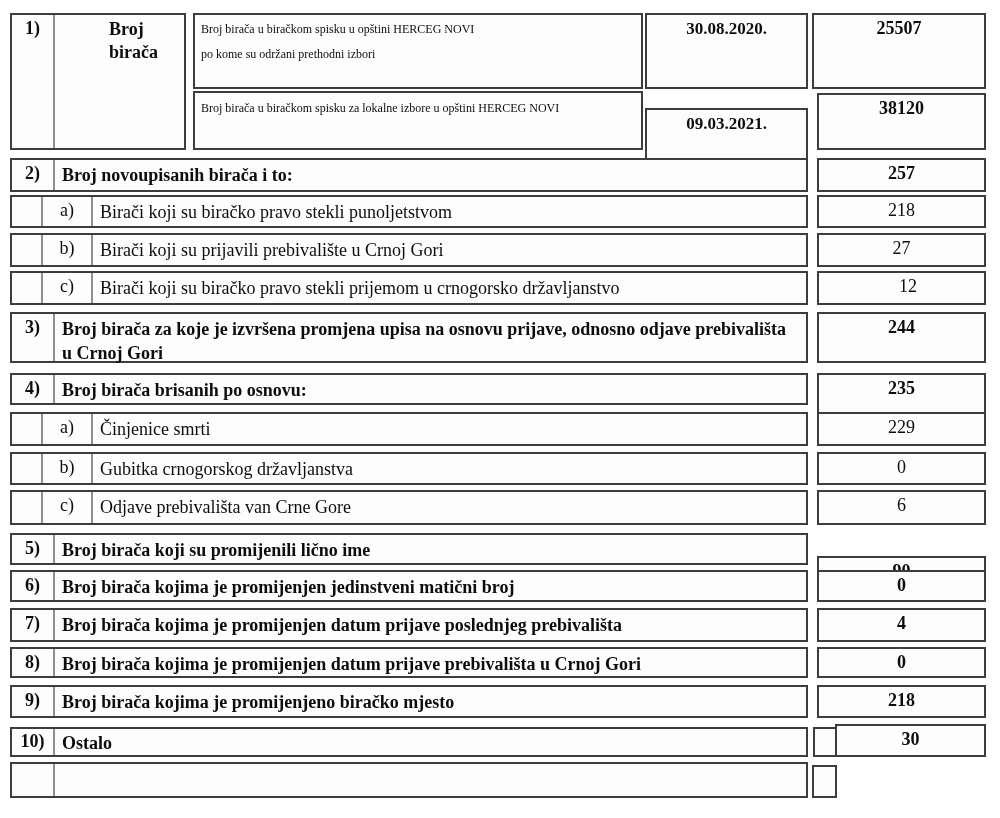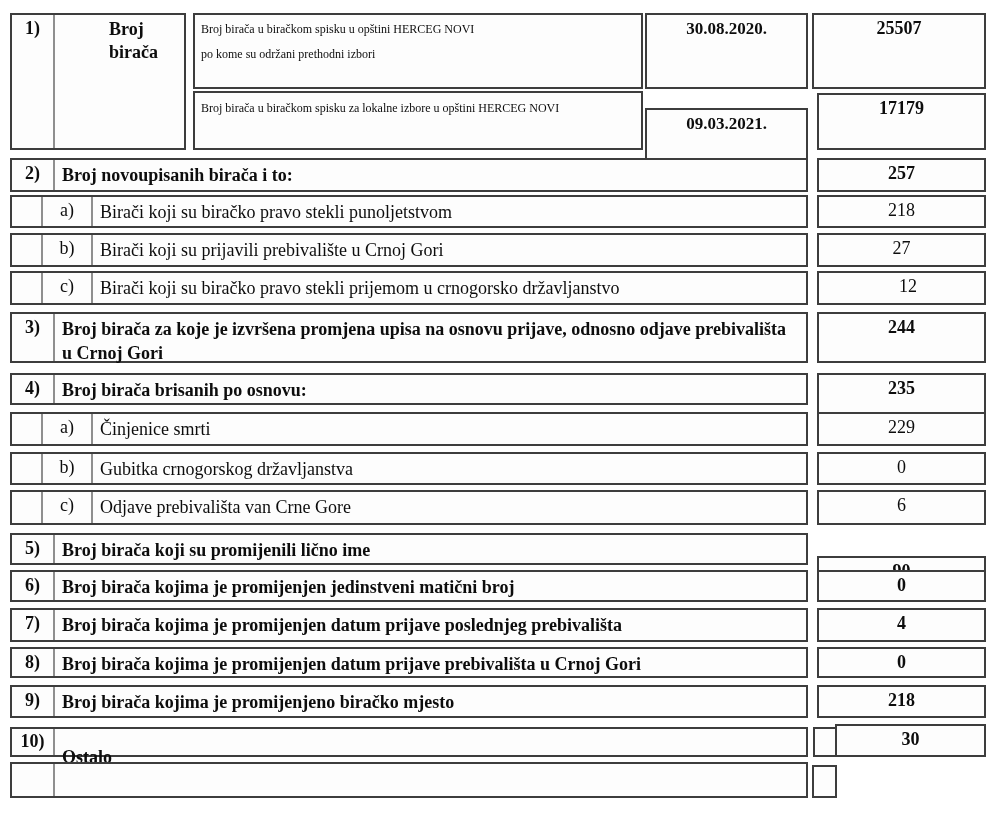--- a/index.html
+++ b/index.html
@@ -83,21 +83,21 @@
 
   <div class="box desc-box" style="left:193px; top:13px; width:450px; height:76px;">
     <div style="max-width:420px;">Broj birača u biračkom spisku u opštini HERCEG NOVI</div>
     <div>po kome su održani prethodni izbori</div>
   </div>
   <div class="box date-box" style="left:645px; top:13px; width:163px; height:76px;">30.08.2020.</div>
   <div class="box value-box" style="left:812px; top:13px; width:174px; height:76px;">25507</div>
 
   <div class="box desc-box" style="left:193px; top:91px; width:450px; height:59px; line-height:26px;">Broj birača u biračkom spisku za lokalne izbore u opštini HERCEG NOVI</div>
   <div class="box date-box" style="left:645px; top:93px; width:163px; height:57px;margin-top:15px;">09.03.2021.</div>
-  <div class="box value-box" style="left:817px; top:93px; width:169px; height:57px;">17179</div>
+  <div class="box value-box" style="left:817px; top:93px; width:169px; height:57px;">38120</div>
 
   <div class="box" style="left:10px; top:158px; width:798px; height:34px;">
     <div class="cell-num">2)</div>
     <div class="cell-text bold">Broj novoupisanih birača i to:</div>
   </div>
   <div class="box value-box" style="left:817px; top:158px; width:169px; height:34px;">257</div>
 
   <div class="box" style="left:10px; top:195px; width:798px; height:33px;">
     <div class="cell-blank"></div>
     <div class="cell-letter">a)</div>
@@ -177,21 +177,21 @@
   <div class="box value-box" style="left:817px; top:647px; width:169px; height:31px;">0</div>
 
   <div class="box" style="left:10px; top:685px; width:798px; height:33px;">
     <div class="cell-num">9)</div>
     <div class="cell-text bold">Broj birača kojima je promijenjeno biračko mjesto</div>
   </div>
   <div class="box value-box" style="left:817px; top:685px; width:169px; height:33px;">218</div>
 
   <div class="box" style="left:10px; top:727px; width:798px; height:30px;">
     <div class="cell-num" style="padding-top:2px;">10)</div>
-    <div class="cell-text bold" style="padding-top:16px;">Ostalo</div>
+    <div class="cell-text bold" style="padding-top:2px;">Ostalo</div>
   </div>
   <div class="box value-box" style="left:813px; top:727px; width:173px; height:30px; padding-top:2px;">0</div>
 
   <div class="box" style="left:10px; top:762px; width:798px; height:36px;">
     <div class="cell-num"></div>
     <div class="cell-text"></div>
   </div>
   <div class="box" style="left:812px; top:765px; width:25px; height:33px;"></div>
   <div class="box value-box" style="left:835px; top:724px; width:151px; height:33px;">30</div>
 

